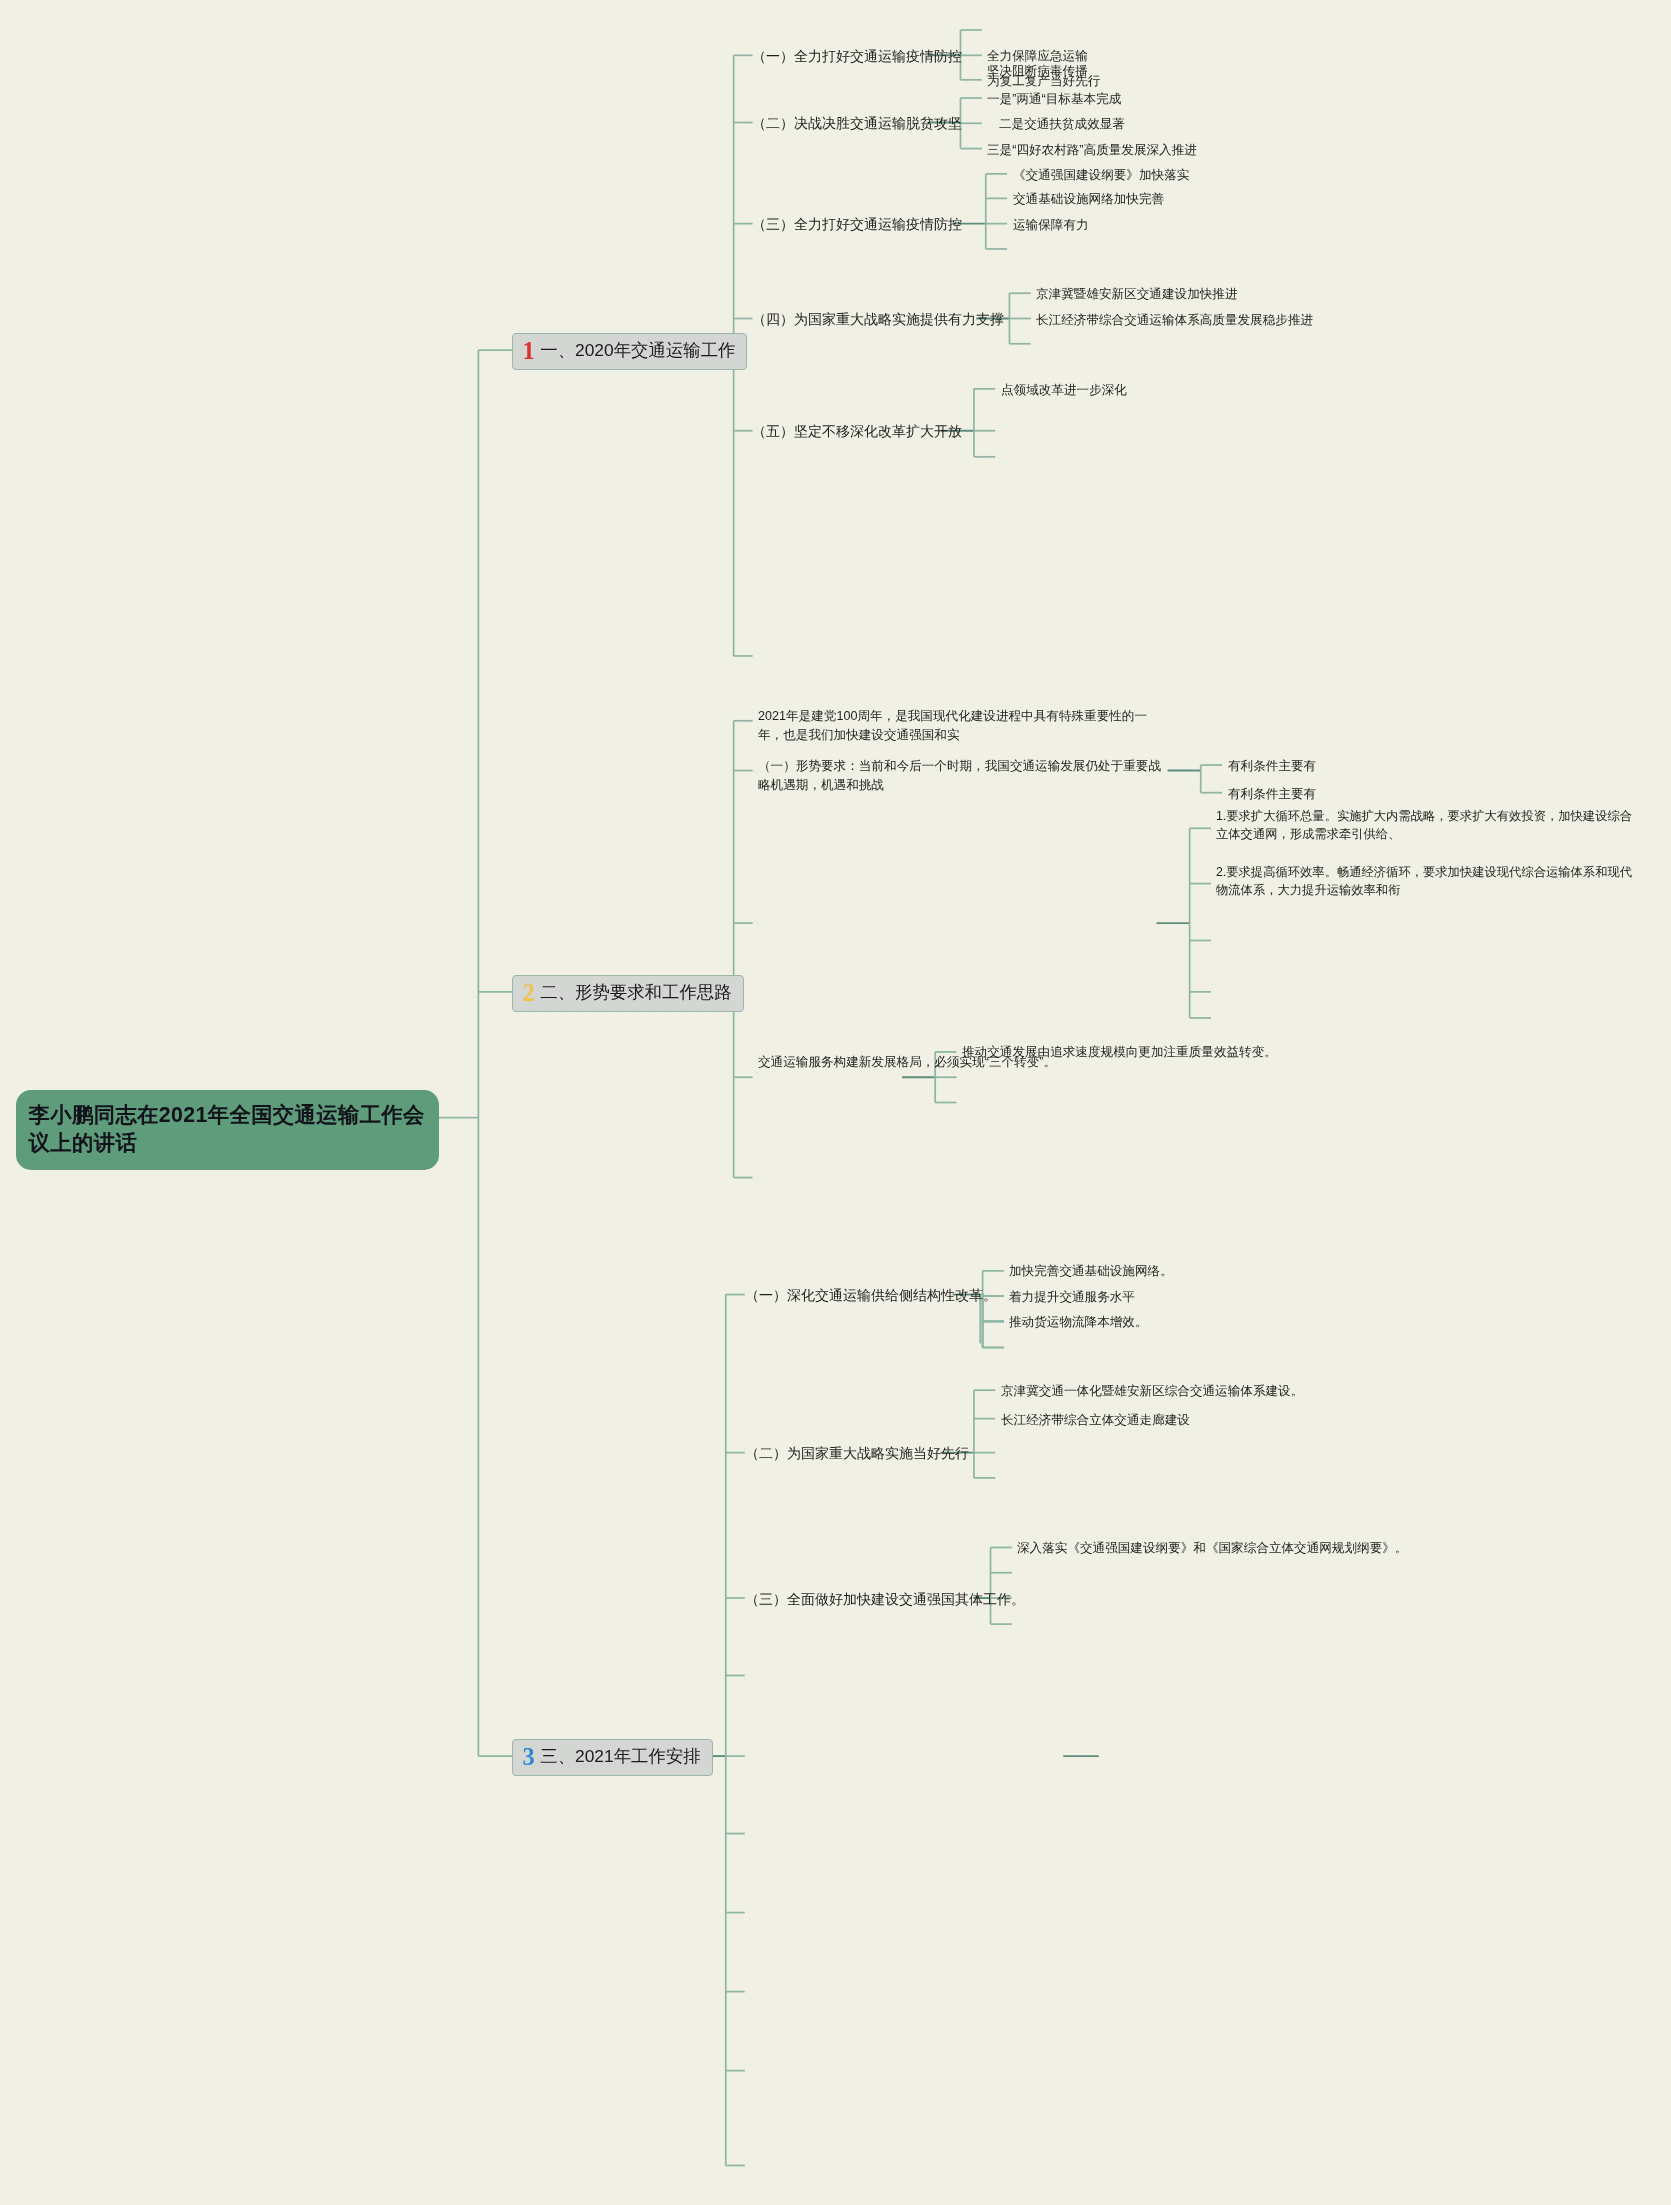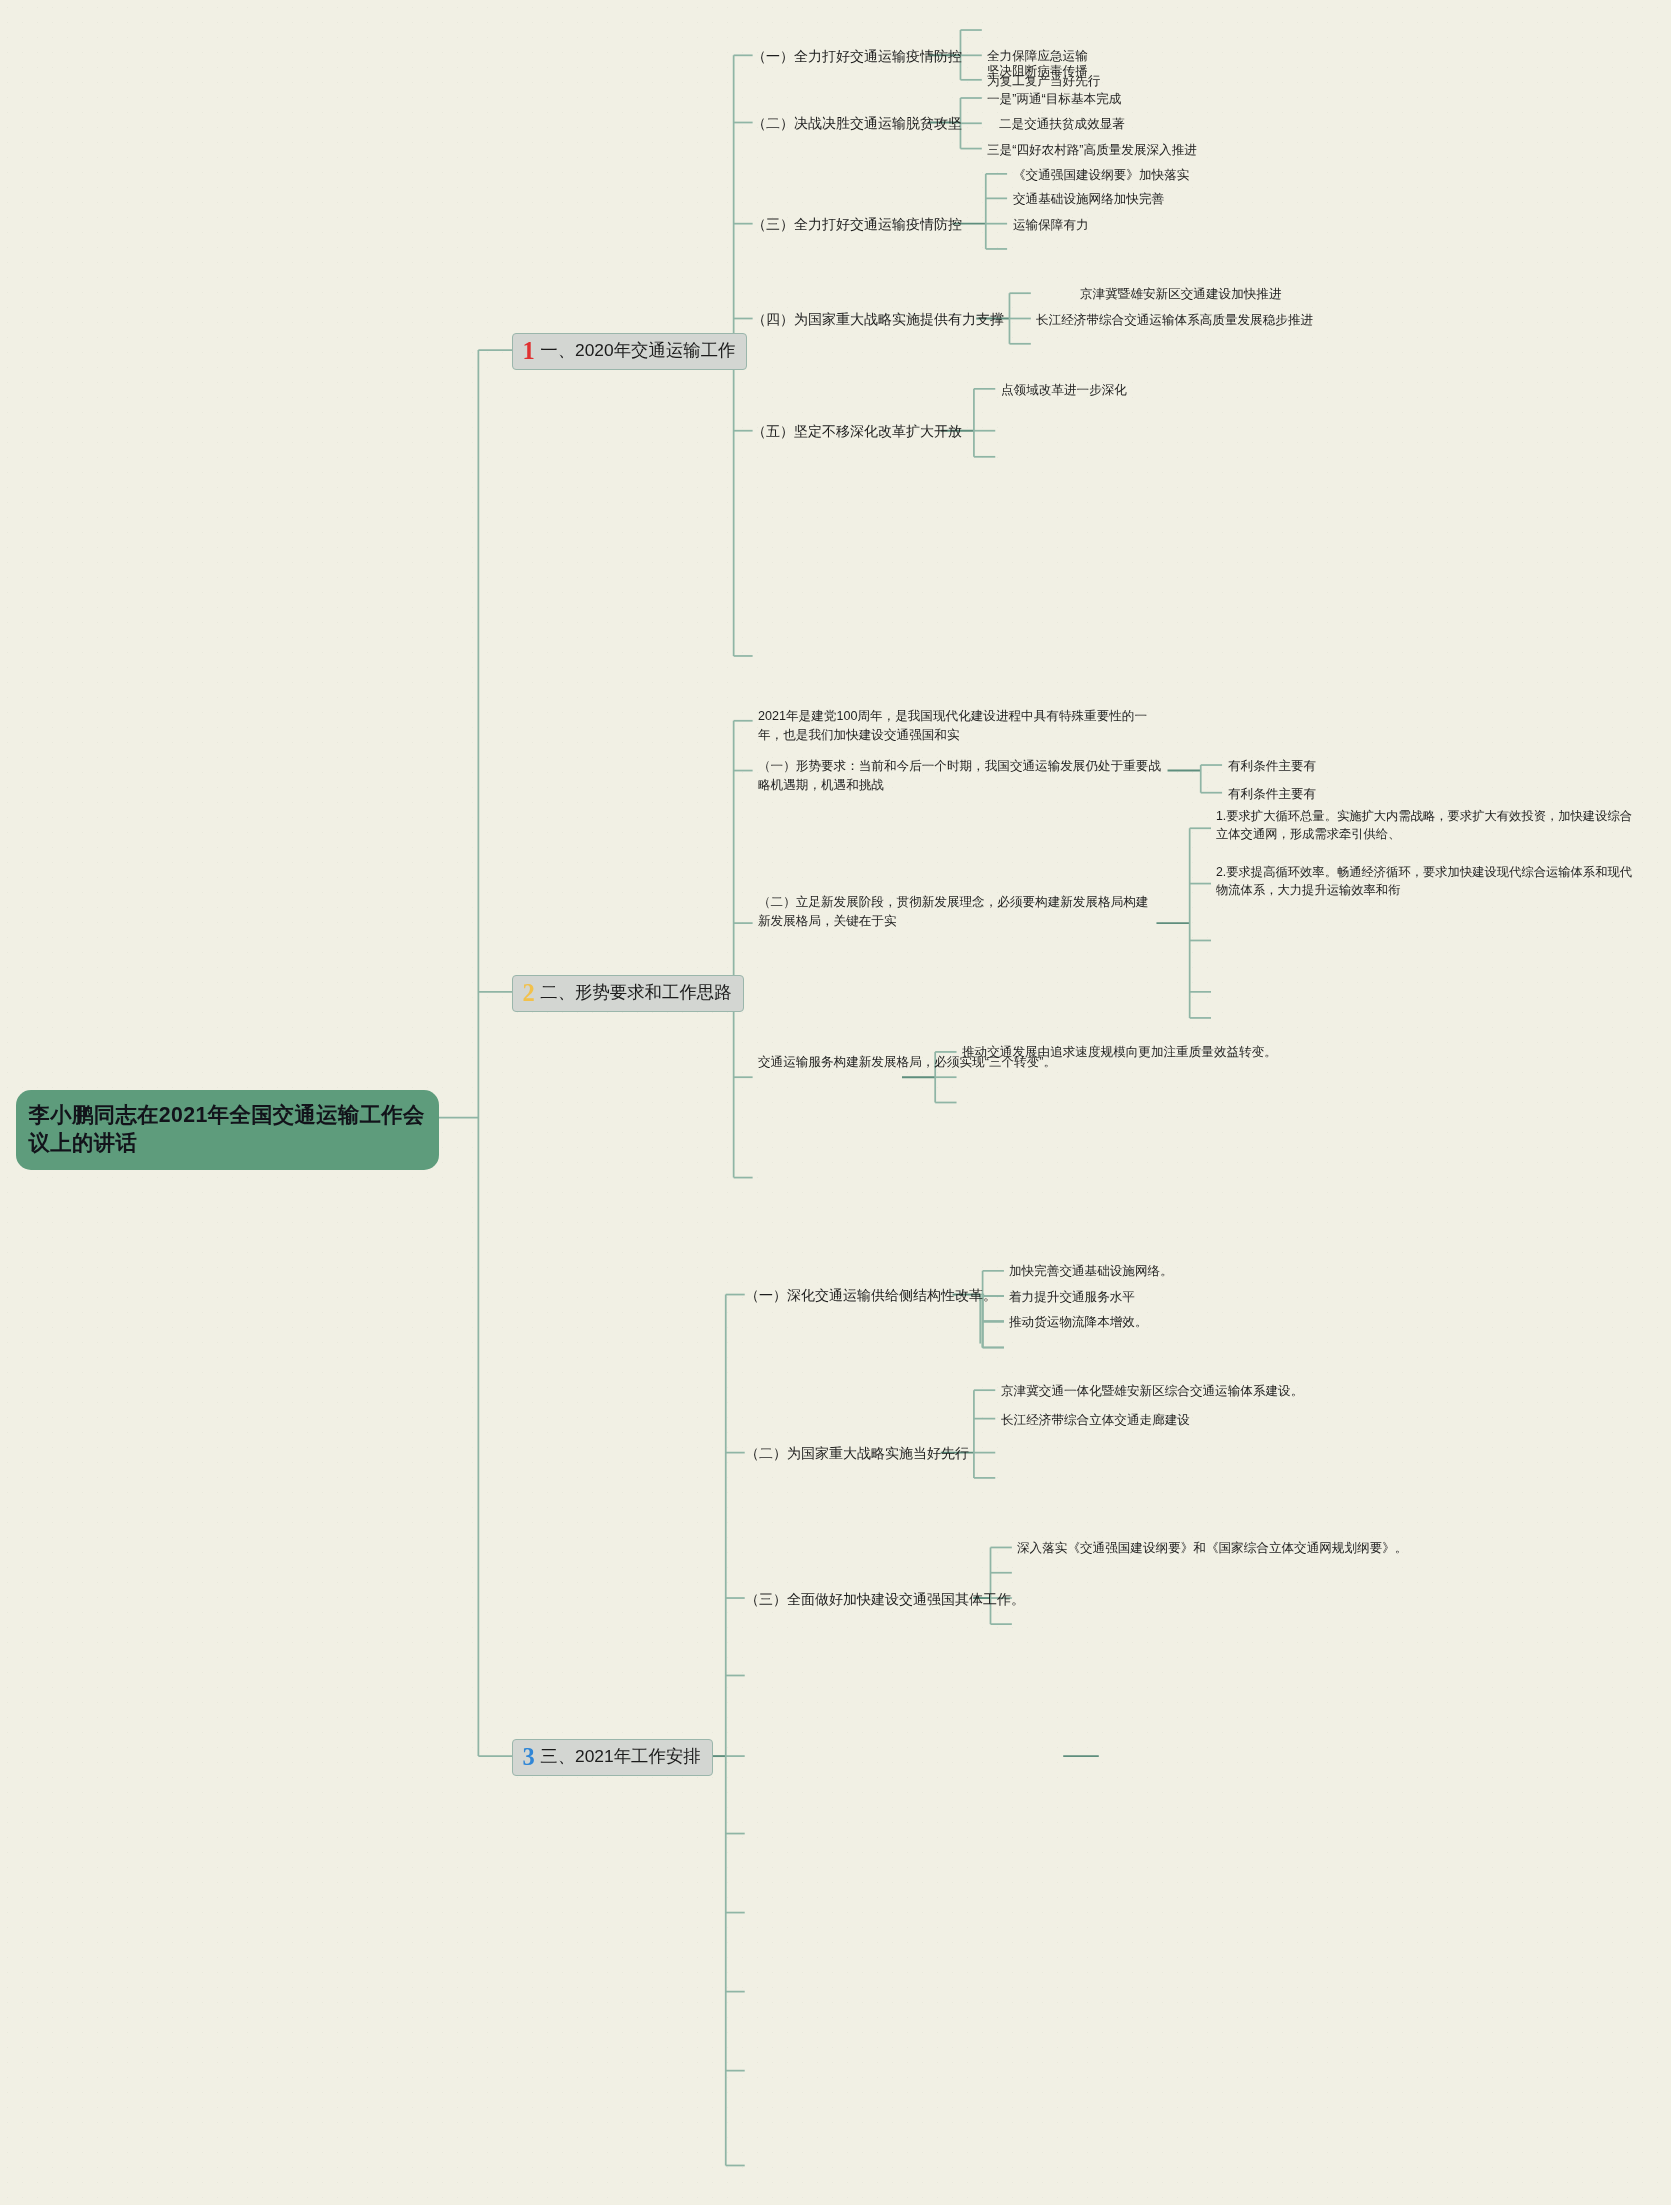--- a/index.html
+++ b/index.html
@@ -274,33 +274,32 @@
   <div class="node txt sm" style="left:987px;top:72px;">为复工复产当好先行</div>
 
   <div class="node txt sm" style="left:987px;top:90px;">一是”两通“目标基本完成</div>
   <div class="node txt sm" style="left:987px;top:115px;margin-left:12px;">二是交通扶贫成效显著</div>
   <div class="node txt sm" style="left:987px;top:141px;">三是“四好农村路”高质量发展深入推进</div>
 
   <div class="node txt sm" style="left:1013px;top:166px;text-align:center;">《交通强国建设纲要》加快落实</div>
   <div class="node txt sm" style="left:1013px;top:190px;">交通基础设施网络加快完善</div>
   <div class="node txt sm" style="left:1013px;top:216px;">运输保障有力</div>
 
-  <div class="node txt sm" style="left:1036px;top:285px;margin-left:44px;">京津冀暨雄安新区交通建设加快推进</div>
+  <div class="node txt sm" style="left:1036px;top:285px;">京津冀暨雄安新区交通建设加快推进</div>
   <div class="node txt sm" style="left:1036px;top:311px;">长江经济带综合交通运输体系高质量发展稳步推进</div>
 
   <div class="node txt sm" style="left:1001px;top:381px;">点领域改革进一步深化</div>
 
   <div class="node topic n2 t2">
     <span class="num">2</span>
     <span>二、形势要求和工作思路</span>
   </div>
 
   <div class="node txt sm wrap" style="left:758px;top:707px;width:403px;">2021年是建党100周年，是我国现代化建设进程中具有特殊重要性的一年，也是我们加快建设交通强国和实</div>
   <div class="node txt sm wrap" style="left:758px;top:757px;width:403px;">（一）形势要求：当前和今后一个时期，我国交通运输发展仍处于重要战略机遇期，机遇和挑战</div>
-  <div class="node txt sm wrap" style="left:758px;top:893px;width:393px;">（二）立足新发展阶段，贯彻新发展理念，必须要构建新发展格局构建新发展格局，关键在于实</div>
   <div class="node txt sm wrap" style="left:758px;top:1053px;width:411px;">交通运输服务构建新发展格局，必须实现“三个转变”。</div>
 
   <div class="node txt sm" style="left:1228px;top:757px;">有利条件主要有</div>
   <div class="node txt sm" style="left:1228px;top:785px;">有利条件主要有</div>
 
   <div class="node txt xs wrap" style="left:1216px;top:807px;width:419px;">1.要求扩大循环总量。实施扩大内需战略，要求扩大有效投资，加快建设综合立体交通网，形成需求牵引供给、</div>
   <div class="node txt xs wrap" style="left:1216px;top:863px;width:419px;">2.要求提高循环效率。畅通经济循环，要求加快建设现代综合运输体系和现代物流体系，大力提升运输效率和衔</div>
 
   <div class="node txt sm" style="left:962px;top:1043px;">推动交通发展由追求速度规模向更加注重质量效益转变。</div>
 

